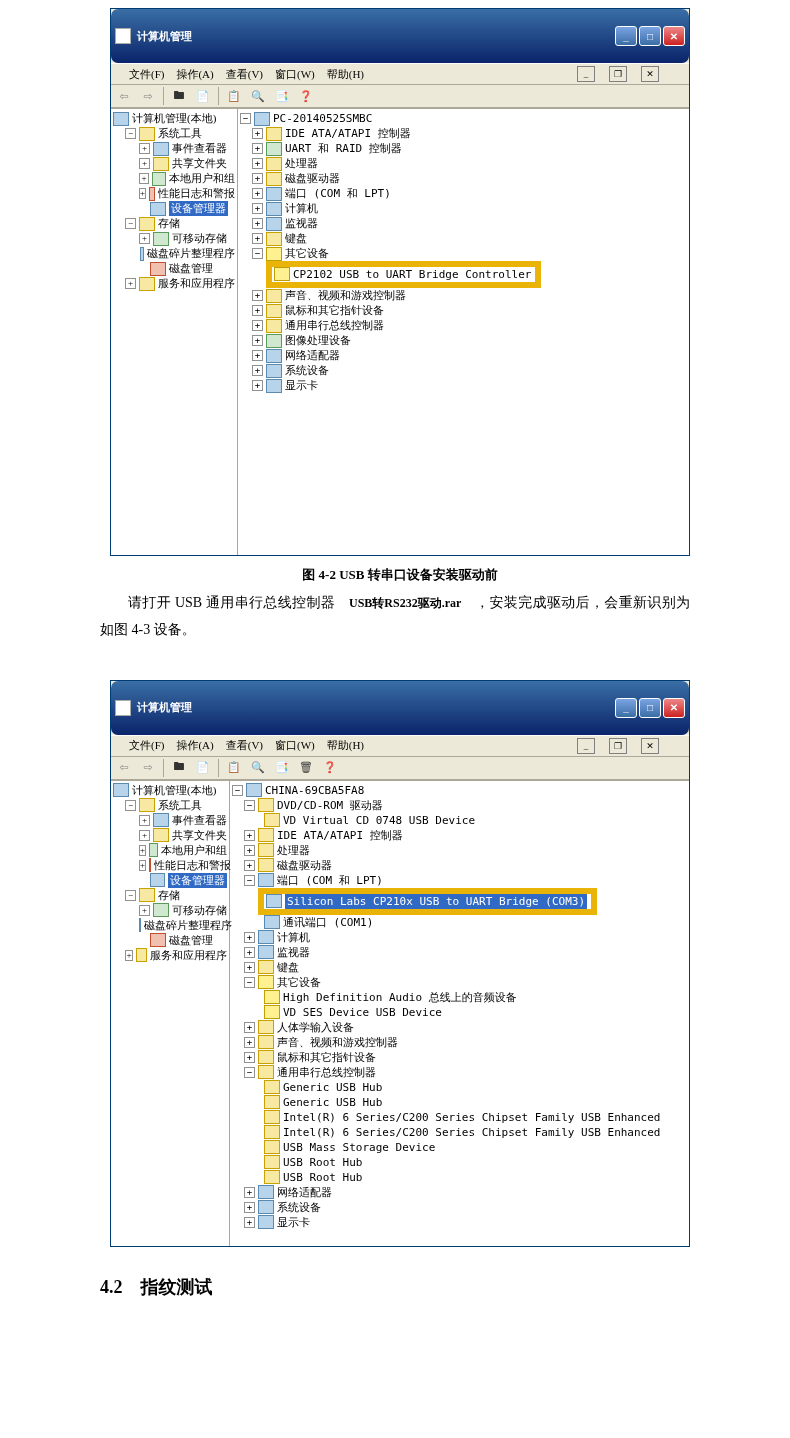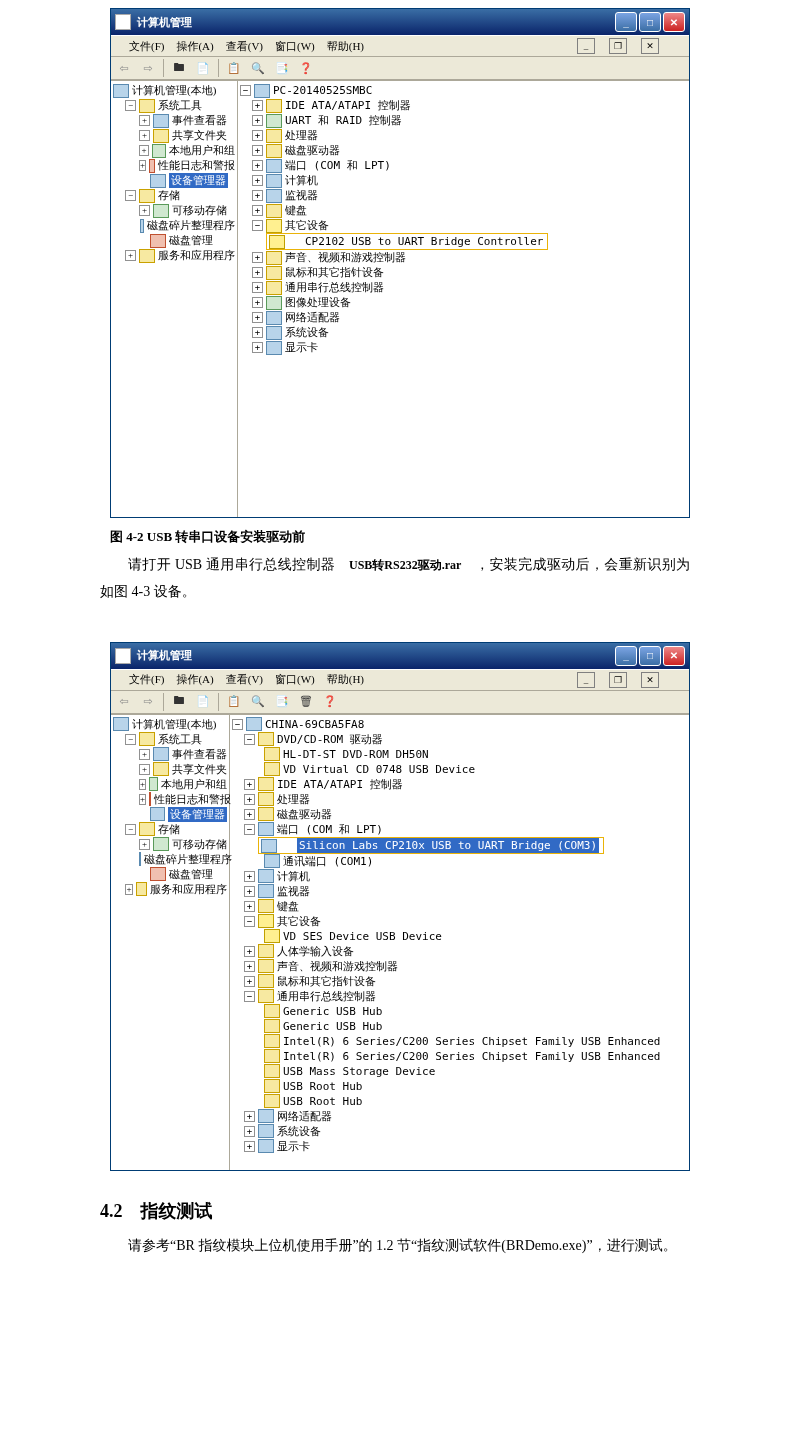--- a/index.html
+++ b/index.html
@@ -1,20 +1,20 @@
 <!DOCTYPE html>
 <html><head>
 <meta charset="utf-8">
 <style>
   body { margin:0; background:#fff; font-family:"Microsoft YaHei",SimSun,Arial,sans-serif; }
   .page { width:790px; margin:0 auto; background:#fff; padding:0 0 40px 0; }
   .figwrap { padding:8px 100px 0 110px; }
   .window { border:1px solid #003c74; background:#ece9d8; font-size:11px; color:#000; }
-  .titlebar { height:26px; display:flex; align-items:center; padding:0 4px; color:#fff; font-weight:bold;
-    background:linear-gradient(#3a6ea5,#0a246a); }
+  .titlebar { height:26px; display:flex; align-items:center; padding:14px 4px; color:#fff; font-weight:bold;
+    background:linear-gradient(#3a6ea5,#0a246a);border-radius:7px; }
   .titlebar .tbicon { width:14px;height:14px;background:#fff;margin-right:6px;display:inline-block;border:1px solid #aaa; }
   .titlebar .sp { flex:1; }
   .wbtn { width:20px;height:18px;margin-left:2px;display:flex;align-items:center;justify-content:center;
     background:linear-gradient(#7ba4e3,#3b6ea5);border:1px solid #fff;border-radius:3px;color:#fff;font-weight:bold;font-size:10px; }
   .wbtn.close { background:linear-gradient(#e88,#c22); }
   .menubar { background:#ece9d8; padding:2px 6px;border-top:1px solid #fff; display:flex; align-items:center; font-family:SimSun; }
   .menubar span { margin-right:12px; }
   .menubar .sp{flex:1;}
   .smallwin{display:flex;gap:2px;}
   .smallwin .sw{width:16px;height:14px;border:1px solid #808080;background:#ece9d8;display:flex;align-items:center;justify-content:center;font-size:9px;}
@@ -28,24 +28,24 @@
   .node { white-space:nowrap; padding:0 2px; line-height:15px; display:flex; align-items:center; }
   .exp{width:9px;height:9px;border:1px solid #919191;display:inline-flex;align-items:center;justify-content:center;
     font-size:9px;line-height:7px;color:#000;margin-right:3px;background:#fff;}
   .noexp{width:11px;display:inline-block;}
   .ic{width:14px;height:12px;display:inline-block;margin-right:3px;background:#f7e9a1;border:1px solid #c9a100;}
   .ic.b{background:#b8d4ea;border-color:#5a8ab0;}
   .ic.g{background:#d0e8d0;border-color:#5a9a5a;}
   .ic.r{background:#f0c0b0;border-color:#c05030;}
   .ic.y{background:#fff090;border-color:#c0a000;}
   .sel{background:#316ac5;color:#fff;padding:0 2px;}
-  .hl{border:1px solid #eab308;padding:0 4px 0 2px;display:inline-flex;align-items:flex-end;gap:17px;}
+  .hl{border:6px solid #eab308;padding:0 4px 0 2px;display:inline-flex;align-items:flex-start;}
   .hlsel{background:#316ac5;color:#fff;padding:0 2px;}
   .ind{padding-left:14px;}
-  .caption{text-align:left;font-size:13px;font-weight:bold;margin:10px 0 6px 0;font-family:SimSun;}
+  .caption{text-align:center;font-size:13px;font-weight:bold;margin:10px 0 6px 0;font-family:SimSun;}
   .rar{display:flex;flex-direction:column;align-items:center;margin:4px 0;}
   .raricon{width:40px;height:36px;background:linear-gradient(#9b5fa8,#6c3a79);border-radius:3px;position:relative;}
   .raricon::before{content:"";position:absolute;left:4px;right:4px;top:12px;height:10px;background:repeating-linear-gradient(#c9a96e 0 2px,#8a6f3e 2px 4px);}
   .rarlabel{font-size:12px;font-weight:bold;margin-top:10px;font-family:SimSun;}
   .para{font-size:14px;font-family:SimSun;line-height:1.9;padding:0 100px 0 100px;text-align:justify;}
   .para .ib{display:inline-block;vertical-align:middle;}
   h2.sec{font-size:18px;font-weight:bold;font-family:SimHei,SimSun;margin:28px 0 10px 100px;}
   .fig2 .leftpane{width:118px;}
   .fig2 .body2{font-size:11px;}
   .fill{height:160px;}
@@ -369,24 +369,20 @@
               <span class="ic b"></span>
               <span>CHINA-69CBA5FA8</span>
             </div>
           <div class="node ind">
               <span class="exp">−</span>
               <span class="ic"></span>
               <span>DVD/CD-ROM 驱动器</span>
             </div>
           <div class="node" style="padding-left:34px">
               <span class="ic"></span>
-              <span>HL-DT-ST DVD-ROM DH50N</span>
-            </div>
-          <div class="node" style="padding-left:34px">
-              <span class="ic"></span>
               <span>VD Virtual CD 0748 USB Device</span>
             </div>
           <div class="node ind">
               <span class="exp">+</span>
               <span class="ic"></span>
               <span>IDE ATA/ATAPI 控制器</span>
             </div>
           <div class="node ind">
               <span class="exp">+</span>
               <span class="ic"></span>
@@ -427,20 +423,24 @@
               <span class="ic"></span>
               <span>键盘</span>
             </div>
           <div class="node ind">
               <span class="exp">−</span>
               <span class="ic y"></span>
               <span>其它设备</span>
             </div>
           <div class="node" style="padding-left:34px">
               <span class="ic y"></span>
+              <span>High Definition Audio 总线上的音频设备</span>
+            </div>
+          <div class="node" style="padding-left:34px">
+              <span class="ic y"></span>
               <span>VD SES Device USB Device</span>
             </div>
           <div class="node ind">
               <span class="exp">+</span>
               <span class="ic"></span>
               <span>人体学输入设备</span>
             </div>
           <div class="node ind">
               <span class="exp">+</span>
               <span class="ic"></span>
@@ -499,17 +499,14 @@
               <span class="ic b"></span>
               <span>显示卡</span>
             </div>
           <div class="fill2"></div>
         </div>
       </div>
     </div>
   </div>
 
   <h2 class="sec">4.2　指纹测试</h2>
-  <div class="para" style="text-indent:2em;">
-    <span>请参考“BR 指纹模块上位机使用手册”的 1.2 节“指纹测试软件(BRDemo.exe)”，进行测试。</span>
-  </div>
 
 </div>
 
 </body></html>

